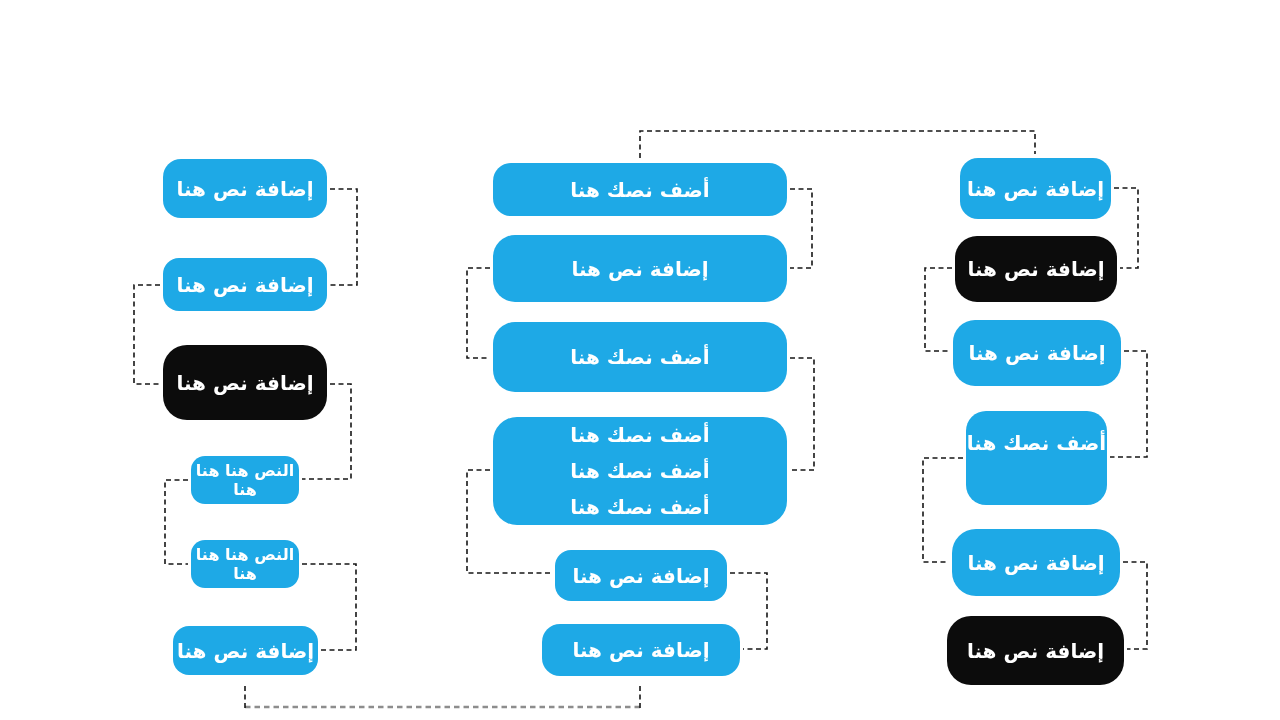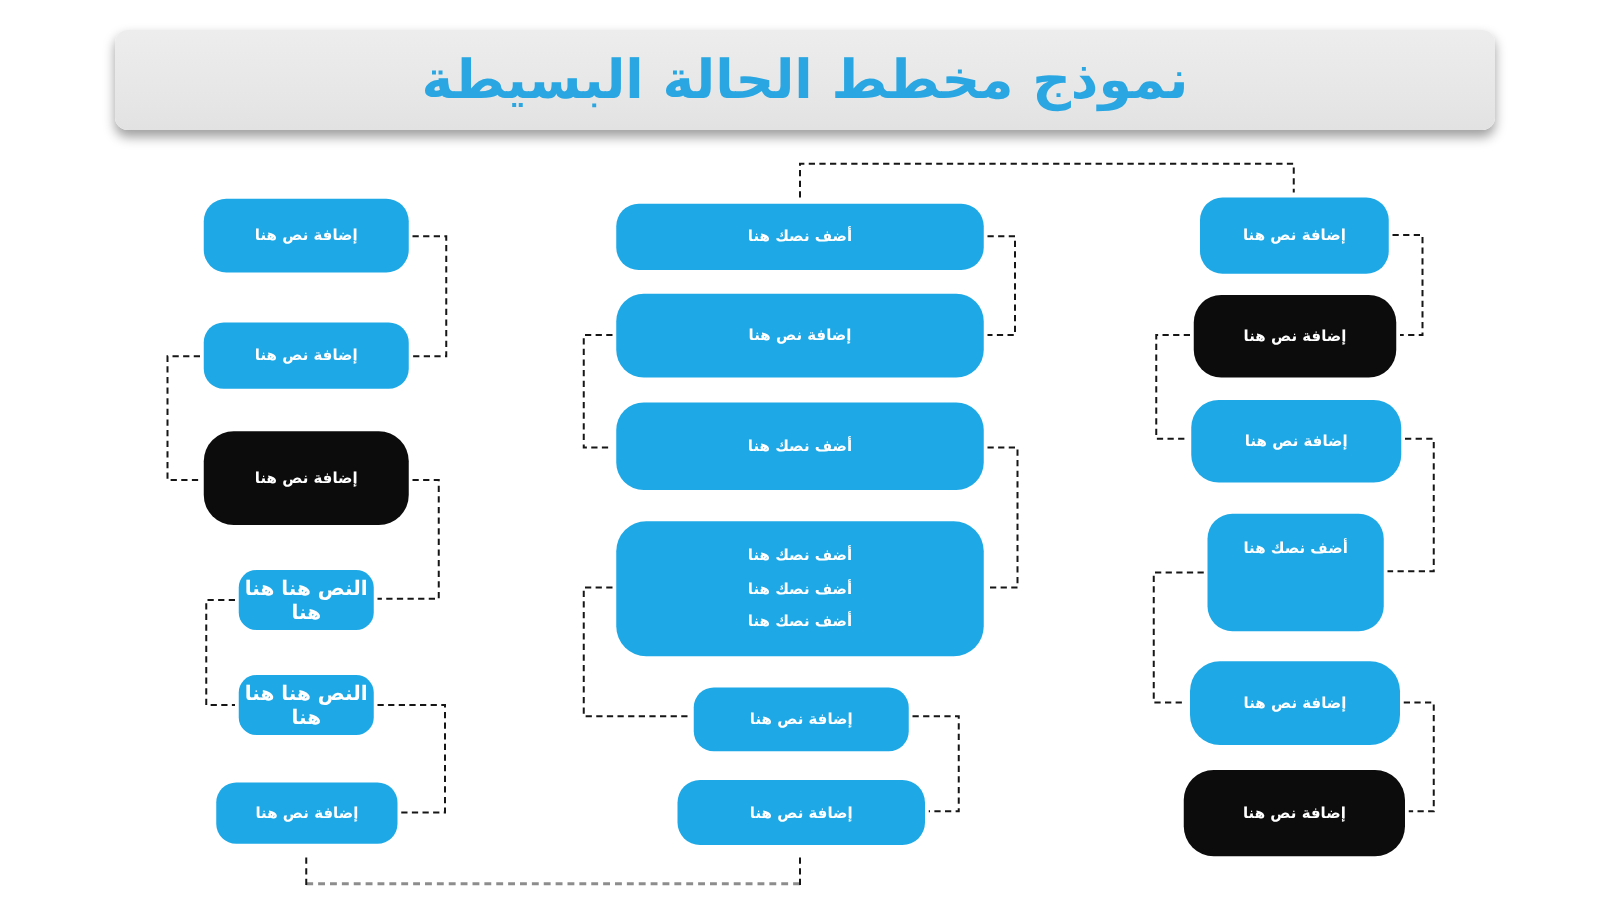--- a/index.html
+++ b/index.html
@@ -22,39 +22,36 @@
     box-shadow:0 5px 9px rgba(0,0,0,0.38);
     display:flex;align-items:center;justify-content:center;
   }
   .banner-title{
     color:var(--titleblue);font-size:43px;font-weight:bold;direction:rtl;
     letter-spacing:0px;
   }
   .box{
     position:absolute;background:var(--blue);color:#ffffff;font-weight:bold;
     display:flex;align-items:center;justify-content:center;text-align:center;
-    direction:rtl;font-size:12px;line-height:1.2;
+    direction:rtl;font-size:20px;line-height:1.2;
   }
   .box.black{background:var(--black);}
   .box.small{font-size:16px;}
   .box.top-text{align-items:flex-start;padding-top:20px;box-sizing:border-box;}
   .box.multiline{flex-direction:column;gap:12px;}
   svg.connectors{position:absolute;left:0;top:0;width:1280px;height:720px;pointer-events:none;}
   svg.connectors path{fill:none;}
   .dash{stroke:var(--line);stroke-width:1.6;stroke-dasharray:5 3.5;}
   .gdash{stroke:var(--grayline);stroke-width:2.4;stroke-dasharray:5.5 4;}
 </style>
 </head>
 <body>
 
 <div class="stage">
 
-  <div class="banner">
-    <div class="banner-title">نموذج مخطط الحالة البسيطة</div>
-  </div>
 
   <div class="box" style="left:163px;top:159px;width:164px;height:59px;border-radius:18px;">إضافة نص هنا</div>
   <div class="box" style="left:163px;top:258px;width:164px;height:53px;border-radius:16px;">إضافة نص هنا</div>
   <div class="box black" style="left:163px;top:345px;width:164px;height:75px;border-radius:24px;">إضافة نص هنا</div>
   <div class="box small" style="left:191px;top:456px;width:108px;height:48px;border-radius:14px;">النص هنا هنا هنا</div>
   <div class="box small" style="left:191px;top:540px;width:108px;height:48px;border-radius:14px;">النص هنا هنا هنا</div>
   <div class="box" style="left:173px;top:626px;width:145px;height:49px;border-radius:16px;">إضافة نص هنا</div>
 
   <div class="box" style="left:493px;top:163px;width:294px;height:53px;border-radius:18px;">أضف نصك هنا</div>
   <div class="box" style="left:493px;top:235px;width:294px;height:67px;border-radius:22px;">إضافة نص هنا</div>

